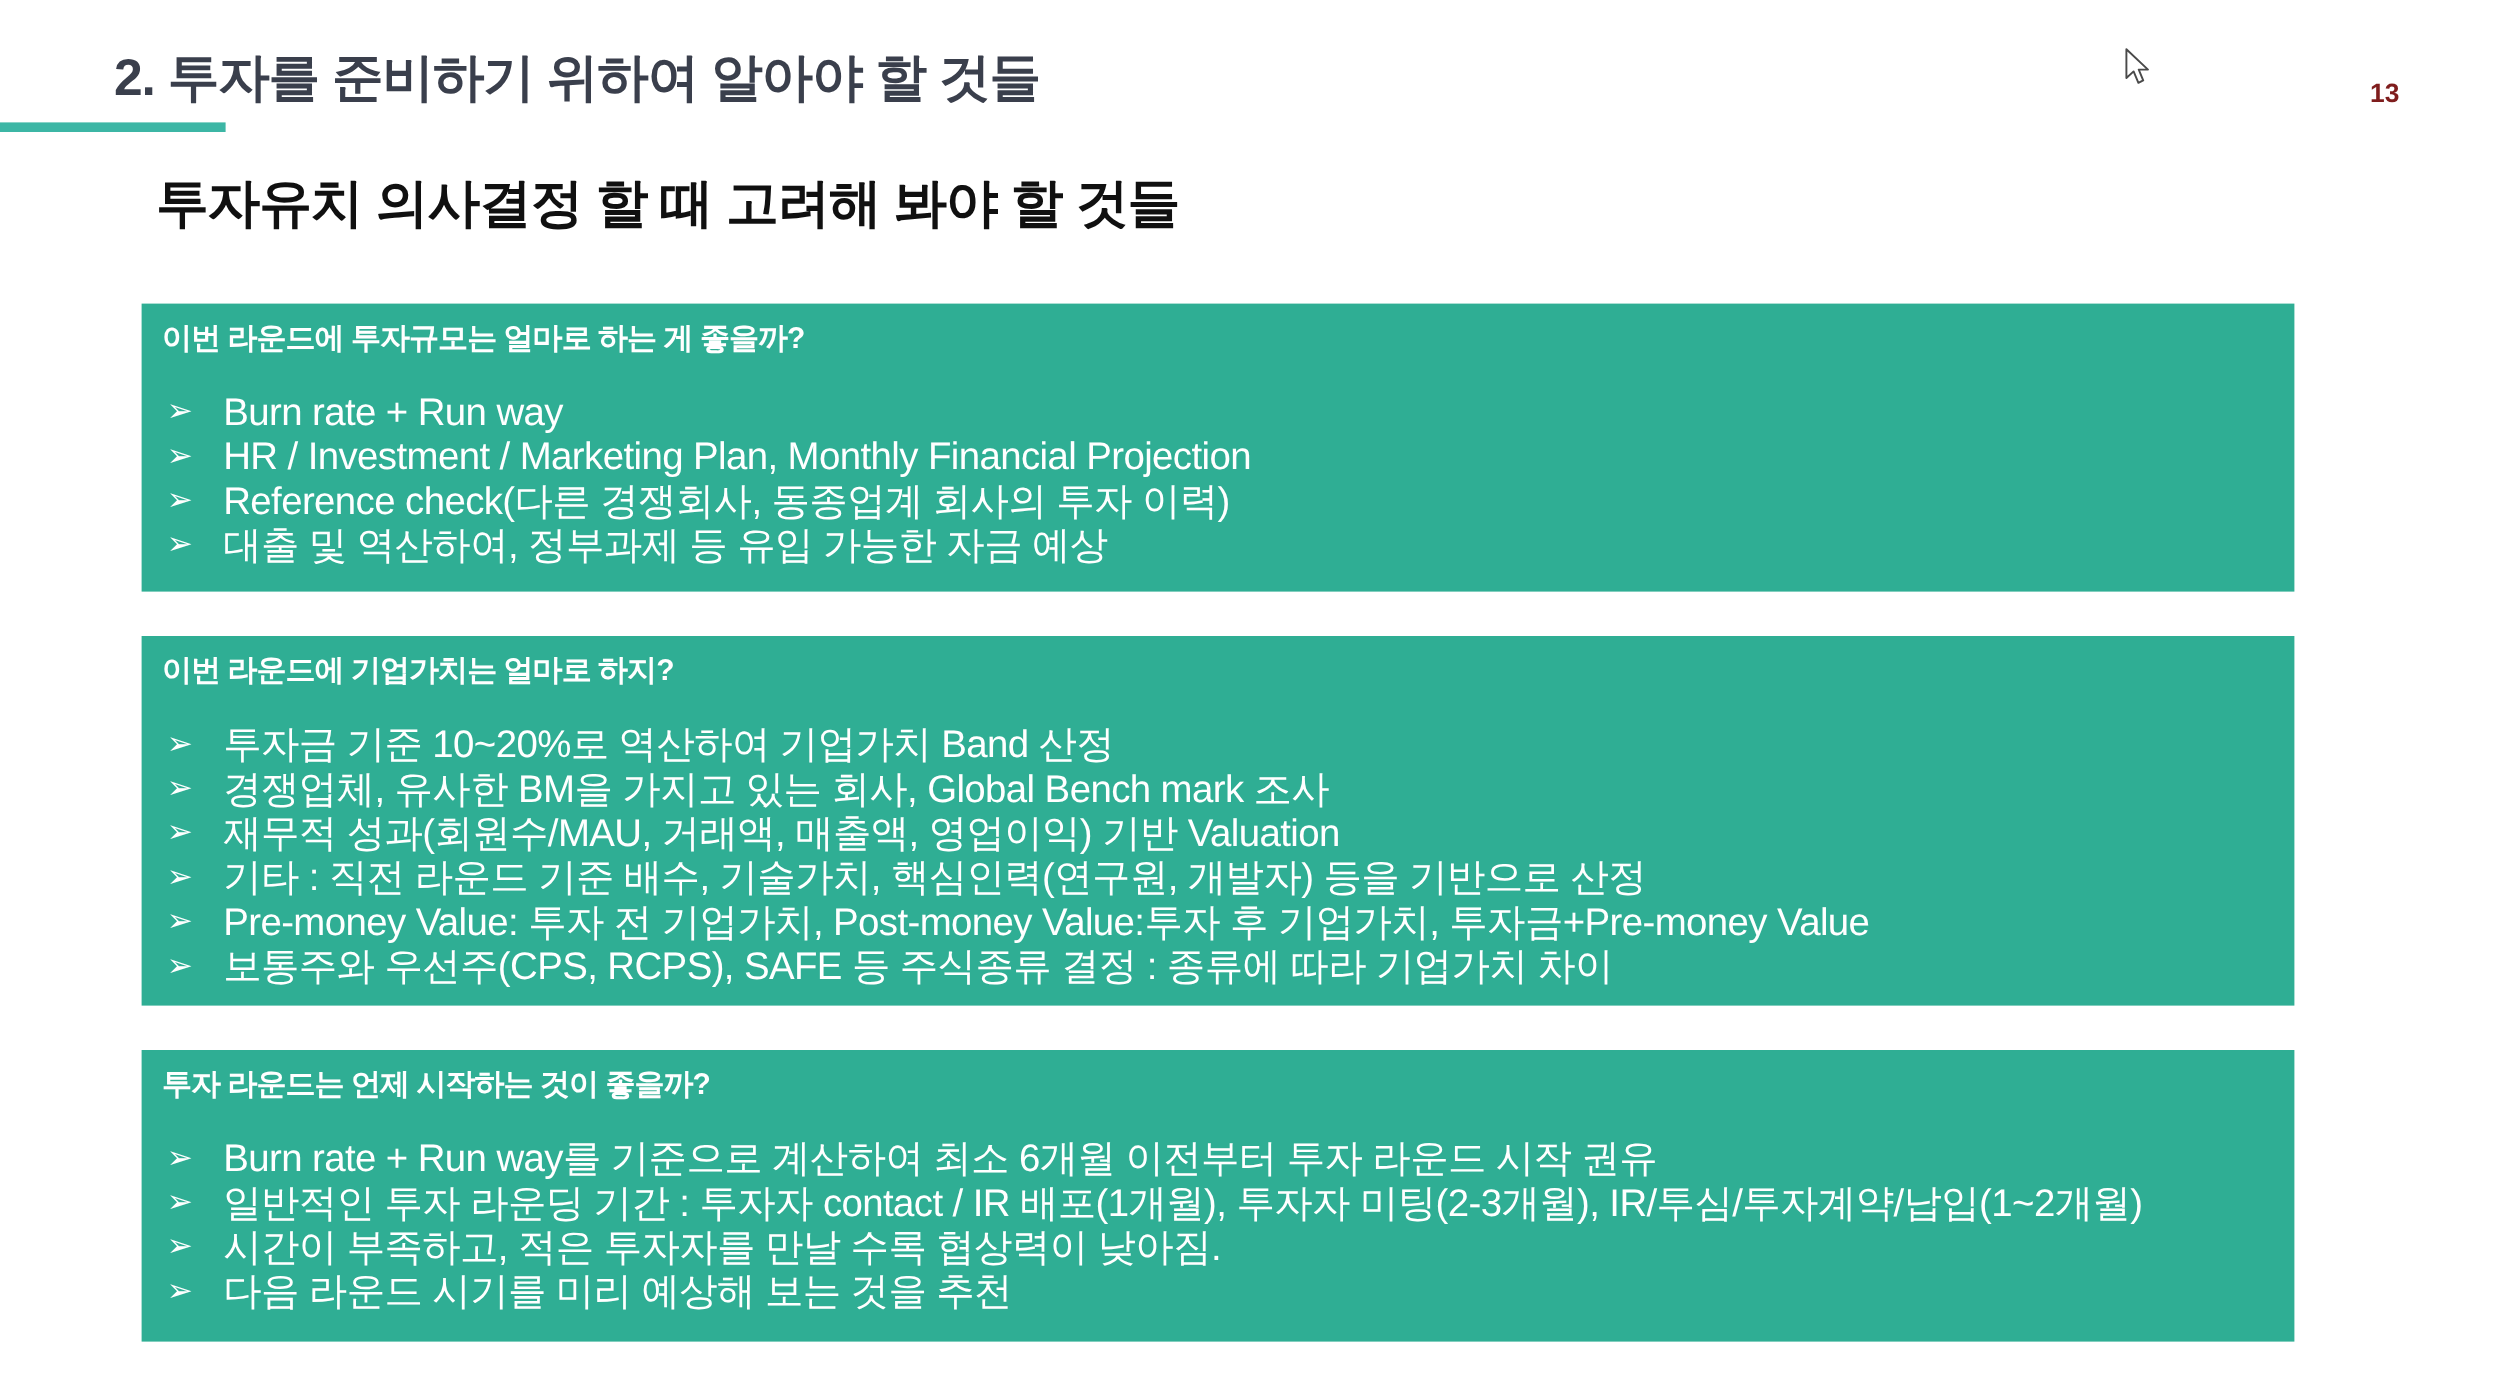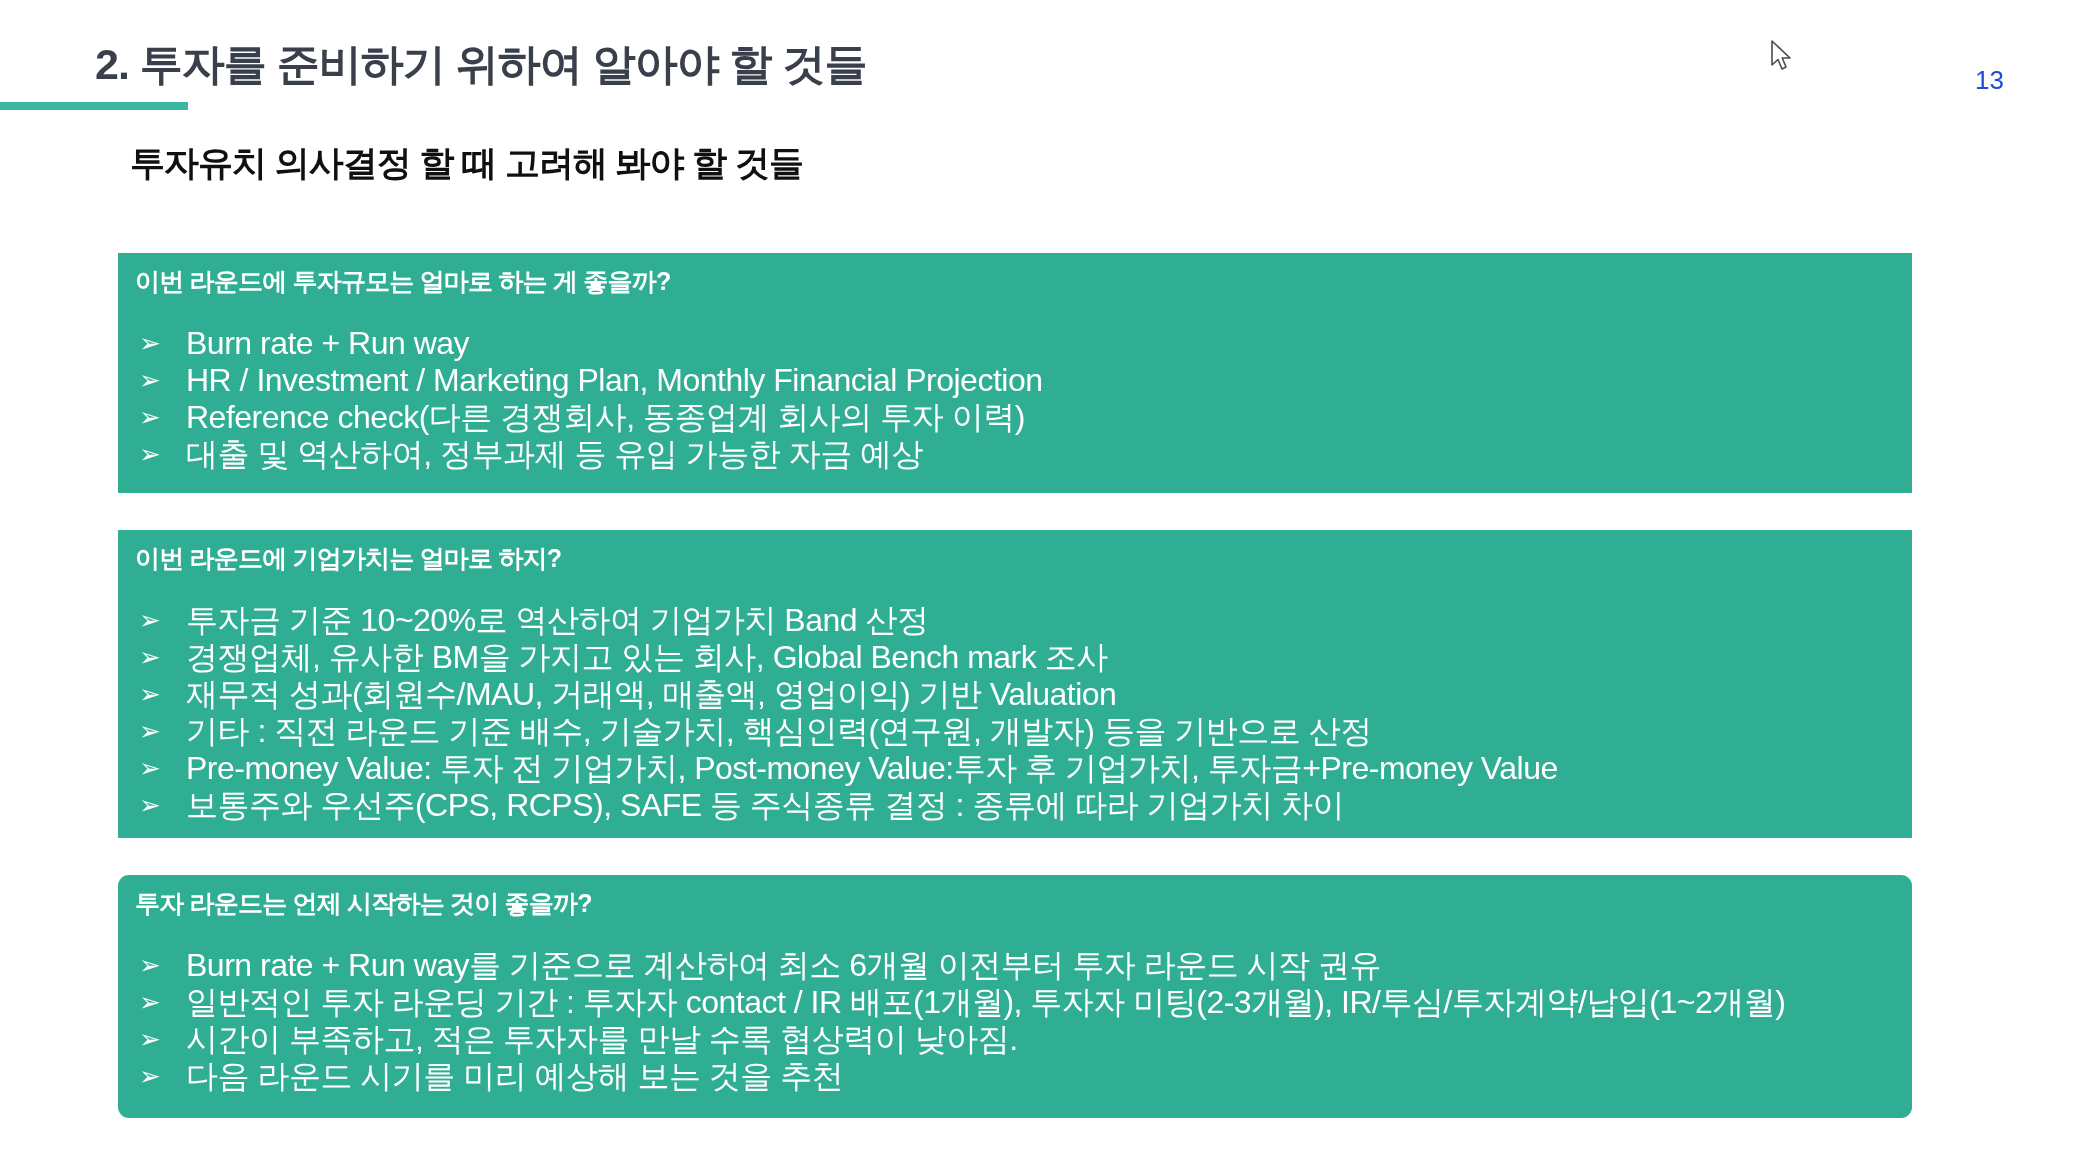--- a/index.html
+++ b/index.html
@@ -42,34 +42,34 @@
     top: 102px;
     width: 188px;
     height: 8px;
     background: #3cb6a5;
   }
 
   .slide-subtitle {
     position: absolute;
     left: 130px;
     top: 140px;
-    font-size: 35px;
+    font-size: 44px;
     font-weight: bold;
     color: #101010;
     letter-spacing: -1px;
     white-space: nowrap;
   }
 
   .page-number {
     position: absolute;
     left: 1975px;
     top: 65px;
-    font-size: 26px;
-    color: #1d4ed8;
-    font-weight: normal;
+    font-size: 22px;
+    color: #7f1d1d;
+    font-weight: bold;
   }
 
   
   .cursor {
     position: absolute;
     left: 1770px;
     top: 40px;
     width: 26px;
     height: 34px;
     pointer-events: none;
@@ -189,21 +189,21 @@
           <div class="bullet-row">
             <span class="bullet-marker">➢</span>
             <span class="bullet-text">Pre-money Value: 투자 전 기업가치, Post-money Value:투자 후 기업가치, 투자금+Pre-money Value</span>
           </div>
           <div class="bullet-row">
             <span class="bullet-marker">➢</span>
             <span class="bullet-text">보통주와 우선주(CPS, RCPS), SAFE 등 주식종류 결정 : 종류에 따라 기업가치 차이</span>
           </div>
         </div>
       </div>
-      <div class="panel" id="panel-2" style="background: rgb(47, 174, 148); border-radius: 11px;">
+      <div class="panel" id="panel-2" style="background: rgb(47, 174, 148);">
         <div class="panel-heading">투자 라운드는 언제 시작하는 것이 좋을까?</div>
         <div class="bullet-list">
           <div class="bullet-row">
             <span class="bullet-marker">➢</span>
             <span class="bullet-text">Burn rate + Run way를 기준으로 계산하여 최소 6개월 이전부터 투자 라운드 시작 권유</span>
           </div>
           <div class="bullet-row">
             <span class="bullet-marker">➢</span>
             <span class="bullet-text">일반적인 투자 라운딩 기간 : 투자자 contact / IR 배포(1개월), 투자자 미팅(2-3개월), IR/투심/투자계약/납입(1~2개월)</span>
           </div>

